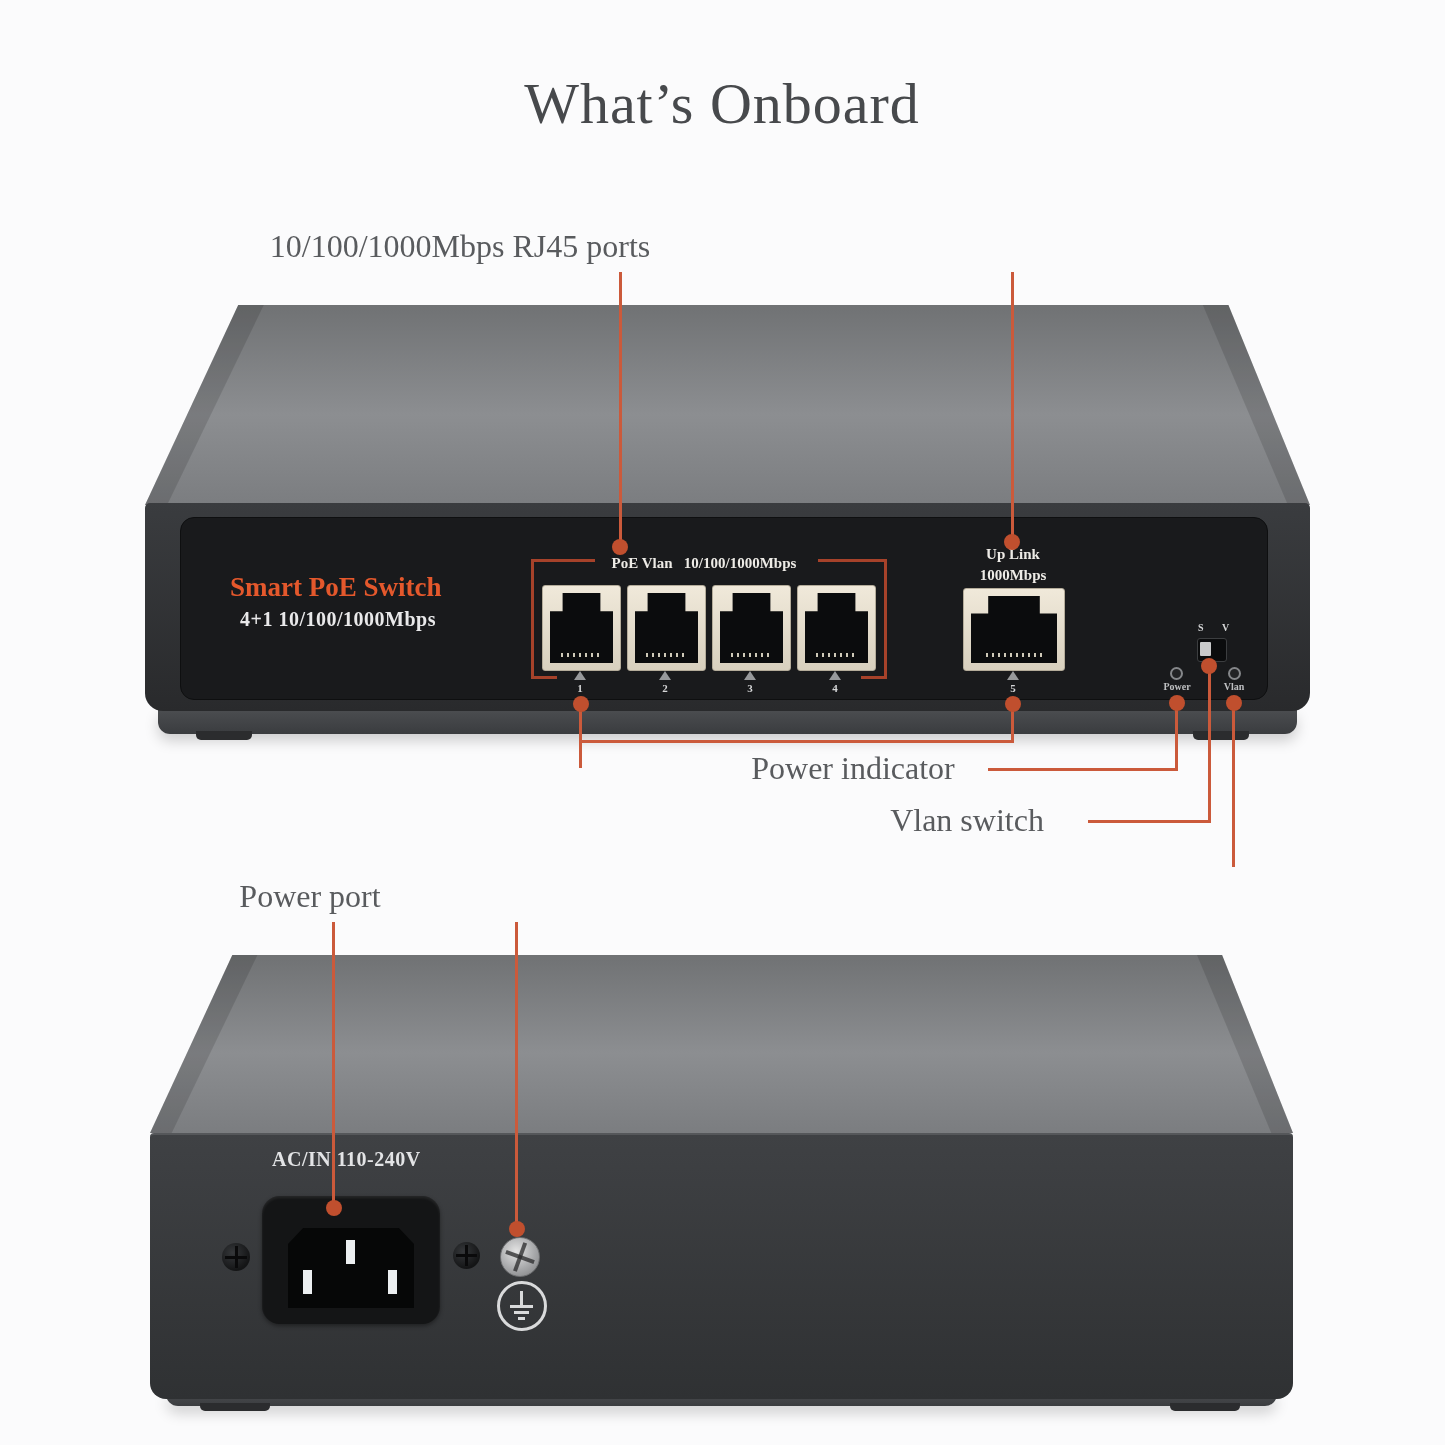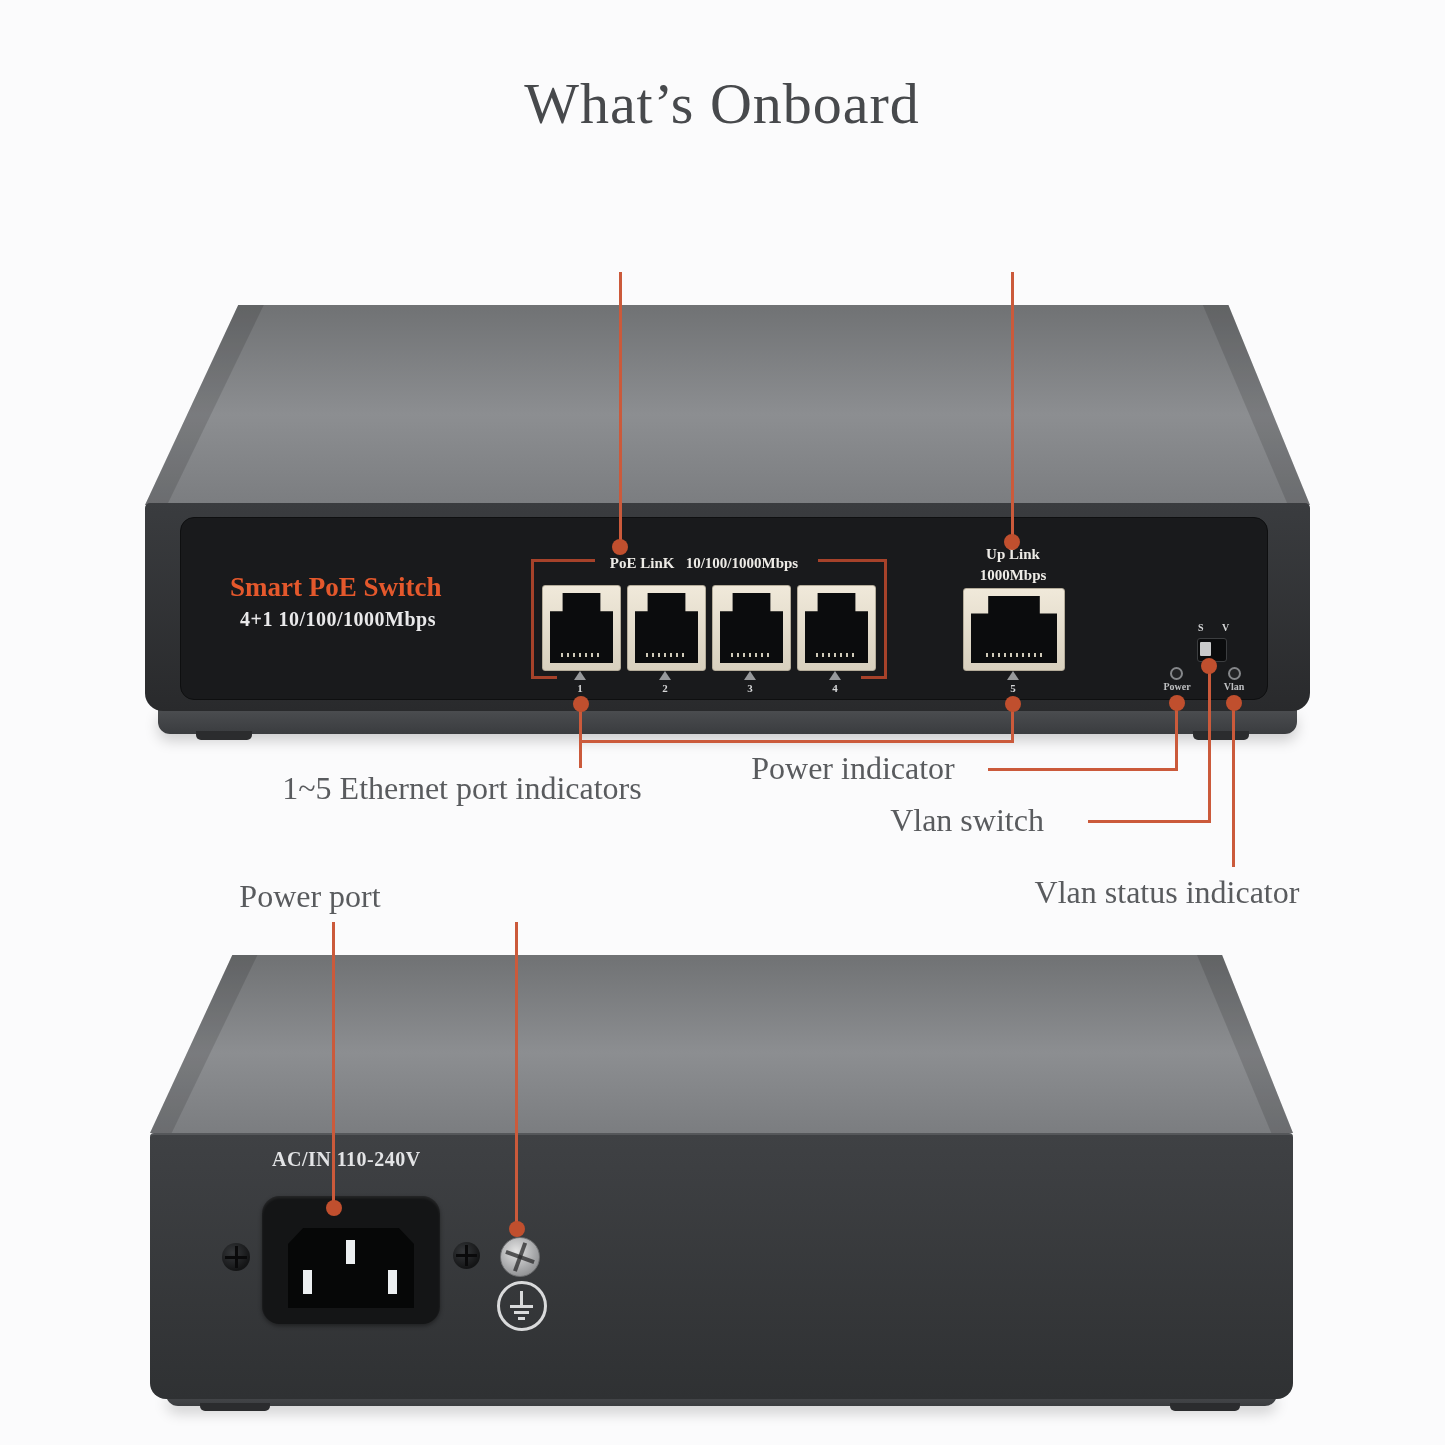--- a/index.html
+++ b/index.html
@@ -65,40 +65,41 @@
   .gsym{border:3px solid #d9dadb;border-radius:50%;z-index:21;}
   .gsym i{position:absolute;background:#d9dadb;}
 </style>
 </head>
 <body>
 
 <div class="stage">
 
   <div class="abs title">What’s Onboard</div>
 
+  <div class="abs lbl" style="left:460px;top:228px;">10/100/1000Mbps RJ45 ports</div>
 
   <div class="abs topface" style="left:145px;top:305px;width:1165px;height:200px;
               clip-path:polygon(8% 0,93% 0,100% 100%,0 100%);"></div>
   <div class="abs edgeShade" style="left:145px;top:305px;width:1165px;height:200px;
               clip-path:polygon(8% 0,10.2% 0,1.9% 100%,0 100%);"></div>
   <div class="abs edgeShade" style="left:145px;top:305px;width:1165px;height:200px;
               clip-path:polygon(90.8% 0,93% 0,100% 100%,98.1% 100%);"></div>
 
   <div class="abs base" style="left:158px;top:710px;width:1139px;height:24px;"></div>
   <div class="abs foot" style="left:196px;top:731px;width:56px;height:9px;"></div>
   <div class="abs foot" style="left:1193px;top:731px;width:56px;height:9px;"></div>
 
   <div class="abs frontface" style="left:145px;top:503px;width:1165px;height:208px;"></div>
   <div class="abs innerpanel" style="left:180px;top:517px;width:1086px;height:181px;"></div>
 
   <div class="abs brand" style="left:230px;top:572px;">Smart PoE Switch</div>
   <div class="abs sub" style="left:240px;top:608px;">4+1 10/100/1000Mbps</div>
 
   <div class="abs paneltxt" style="left:704px;top:555px;transform:translateX(-50%);">
-    <span>PoE LinK</span>&nbsp;&nbsp;
+    <span>PoE Vlan</span>&nbsp;&nbsp;
     <span>10/100/1000Mbps</span>
   </div>
 
   <div class="abs bline" style="left:531px;top:559px;width:64px;height:3px;"></div>
   <div class="abs bline" style="left:818px;top:559px;width:69px;height:3px;"></div>
   <div class="abs bline" style="left:531px;top:559px;width:3px;height:120px;"></div>
   <div class="abs bline" style="left:884px;top:559px;width:3px;height:120px;"></div>
   <div class="abs bline" style="left:531px;top:676px;width:26px;height:3px;"></div>
   <div class="abs bline" style="left:861px;top:676px;width:26px;height:3px;"></div>
 
@@ -159,24 +160,22 @@
   <div class="abs lead" style="left:1175px;top:704px;width:3px;height:67px;"></div>
   <div class="abs dot" style="left:1169px;top:695px;"></div>
 
   <div class="abs lead" style="left:1088px;top:820px;width:123px;height:3px;"></div>
   <div class="abs lead" style="left:1208px;top:667px;width:3px;height:156px;"></div>
   <div class="abs dot" style="left:1201px;top:658px;"></div>
 
   <div class="abs lead" style="left:1232px;top:704px;width:3px;height:163px;"></div>
   <div class="abs dot" style="left:1226px;top:695px;"></div>
 
-  <div class="abs lbl" style="left:462px;top:770px;">1~5 Ethernet port indicators</div>
   <div class="abs lbl" style="left:853px;top:750px;">Power indicator</div>
   <div class="abs lbl" style="left:967px;top:802px;">Vlan switch</div>
-  <div class="abs lbl" style="left:1167px;top:874px;">Vlan status indicator</div>
 
   <div class="abs lbl" style="left:310px;top:878px;">Power port</div>
 
   <div class="abs topface" style="left:150px;top:955px;width:1143px;height:178px;
               clip-path:polygon(7.2% 0,93.8% 0,100% 100%,0 100%);"></div>
   <div class="abs edgeShade" style="left:150px;top:955px;width:1143px;height:178px;
               clip-path:polygon(7.2% 0,9.4% 0,1.9% 100%,0 100%);"></div>
   <div class="abs edgeShade" style="left:150px;top:955px;width:1143px;height:178px;
               clip-path:polygon(91.6% 0,93.8% 0,100% 100%,98.1% 100%);"></div>
 

